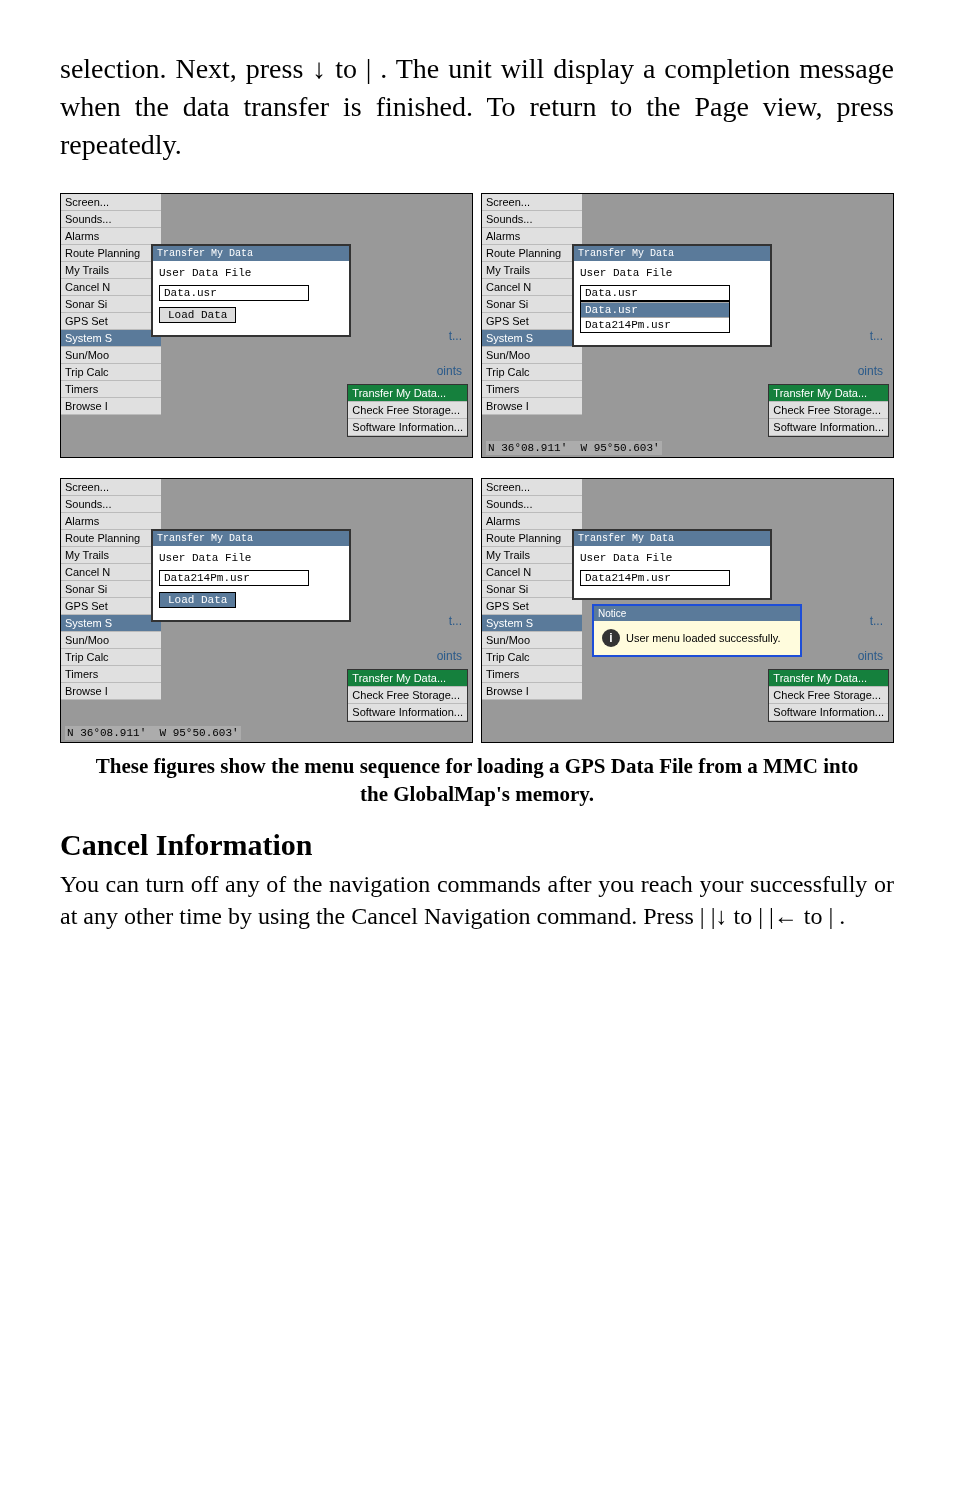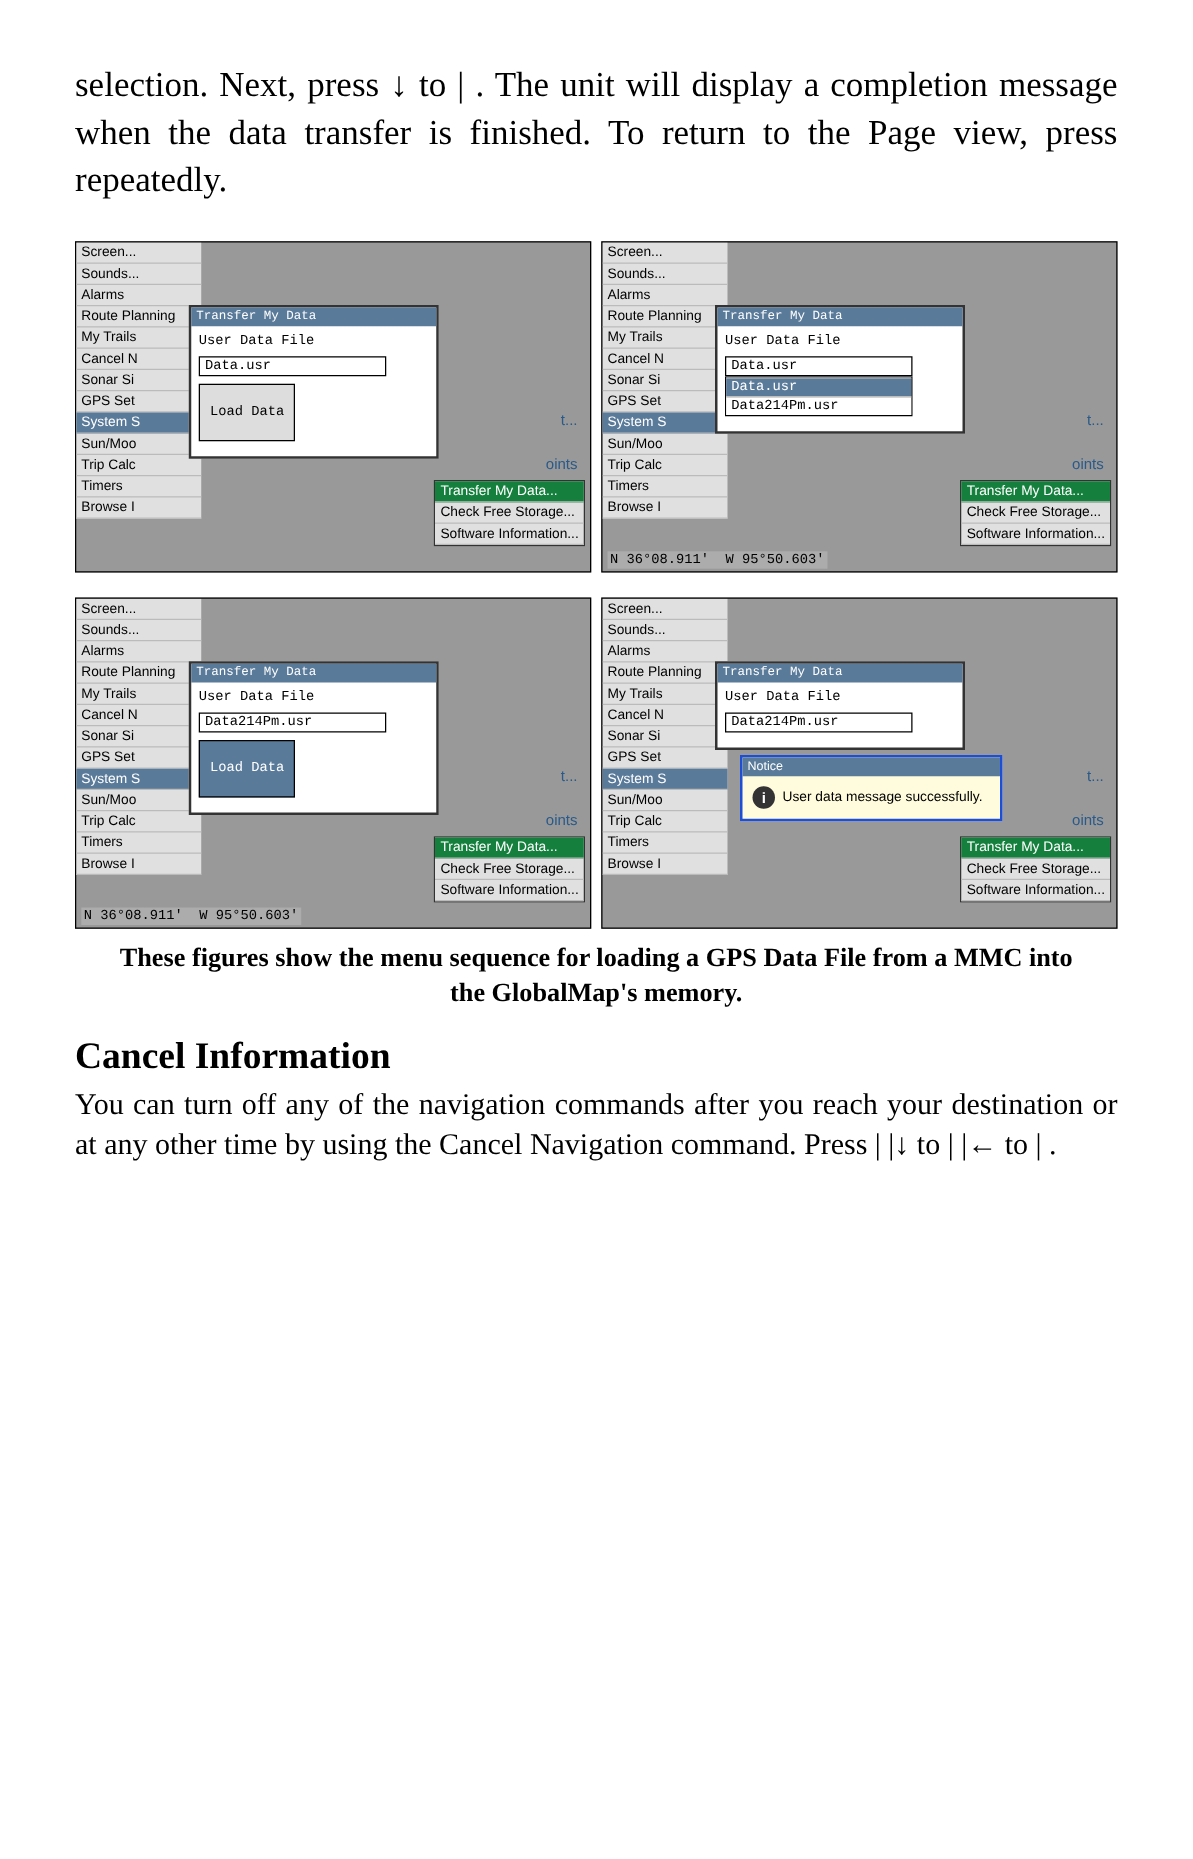--- a/index.html
+++ b/index.html
@@ -79,21 +79,21 @@
       border: 1px solid #000;
       background: #fff;
       padding: 1px 4px;
       display: inline-block;
       min-width: 150px;
       font-size: 11px;
     }
     .btn {
       border: 1px solid #000;
       background: #ddd;
-      padding: 16px 8px;
+      padding: 1px 8px;
       display: inline-block;
       font-size: 11px;
     }
     .btn.hl {
       background: #5a7a9a;
       color: #fff;
     }
     .side-menu {
       position: absolute;
       right: 4px;
@@ -327,31 +327,31 @@
         <div class="dialog-title">Transfer My Data</div>
         <div class="dialog-body">
           <div class="dialog-row">User Data File</div>
           <div class="dialog-row"><span class="inp">Data214Pm.usr</span></div>
         </div>
       </div>
       <div class="notice">
         <div class="notice-title">Notice</div>
         <div class="notice-body">
           <div class="info-icon">i</div>
-          <span>User data message successfully.</span>
+          <span>User menu loaded successfully.</span>
         </div>
       </div>
       <span class="right-label" style="top:135px;">t...</span>
       <span class="right-label" style="top:170px;">oints</span>
       <div class="side-menu">
         <div class="menu-item hl2">Transfer My Data...</div>
         <div class="menu-item">Check Free Storage...</div>
         <div class="menu-item">Software Information...</div>
       </div>
     </div>
   </div>
 </div>
 
 <p class="caption">These figures show the menu sequence for loading a GPS Data File from a MMC into the GlobalMap's memory.</p>
 
 <h2 class="section-heading">Cancel Information</h2>
 
-<p class="body-text2">You can turn off any of the navigation commands after you reach your destination or at any other time by using the Cancel Navigation command. Press   |   |↓ to   |   |← to   |   .</p>
+<p class="body-text2">You can turn off any of the navigation commands after you reach your successfully or at any other time by using the Cancel Navigation command. Press   |   |↓ to   |   |← to   |   .</p>
 
 </body></html>

